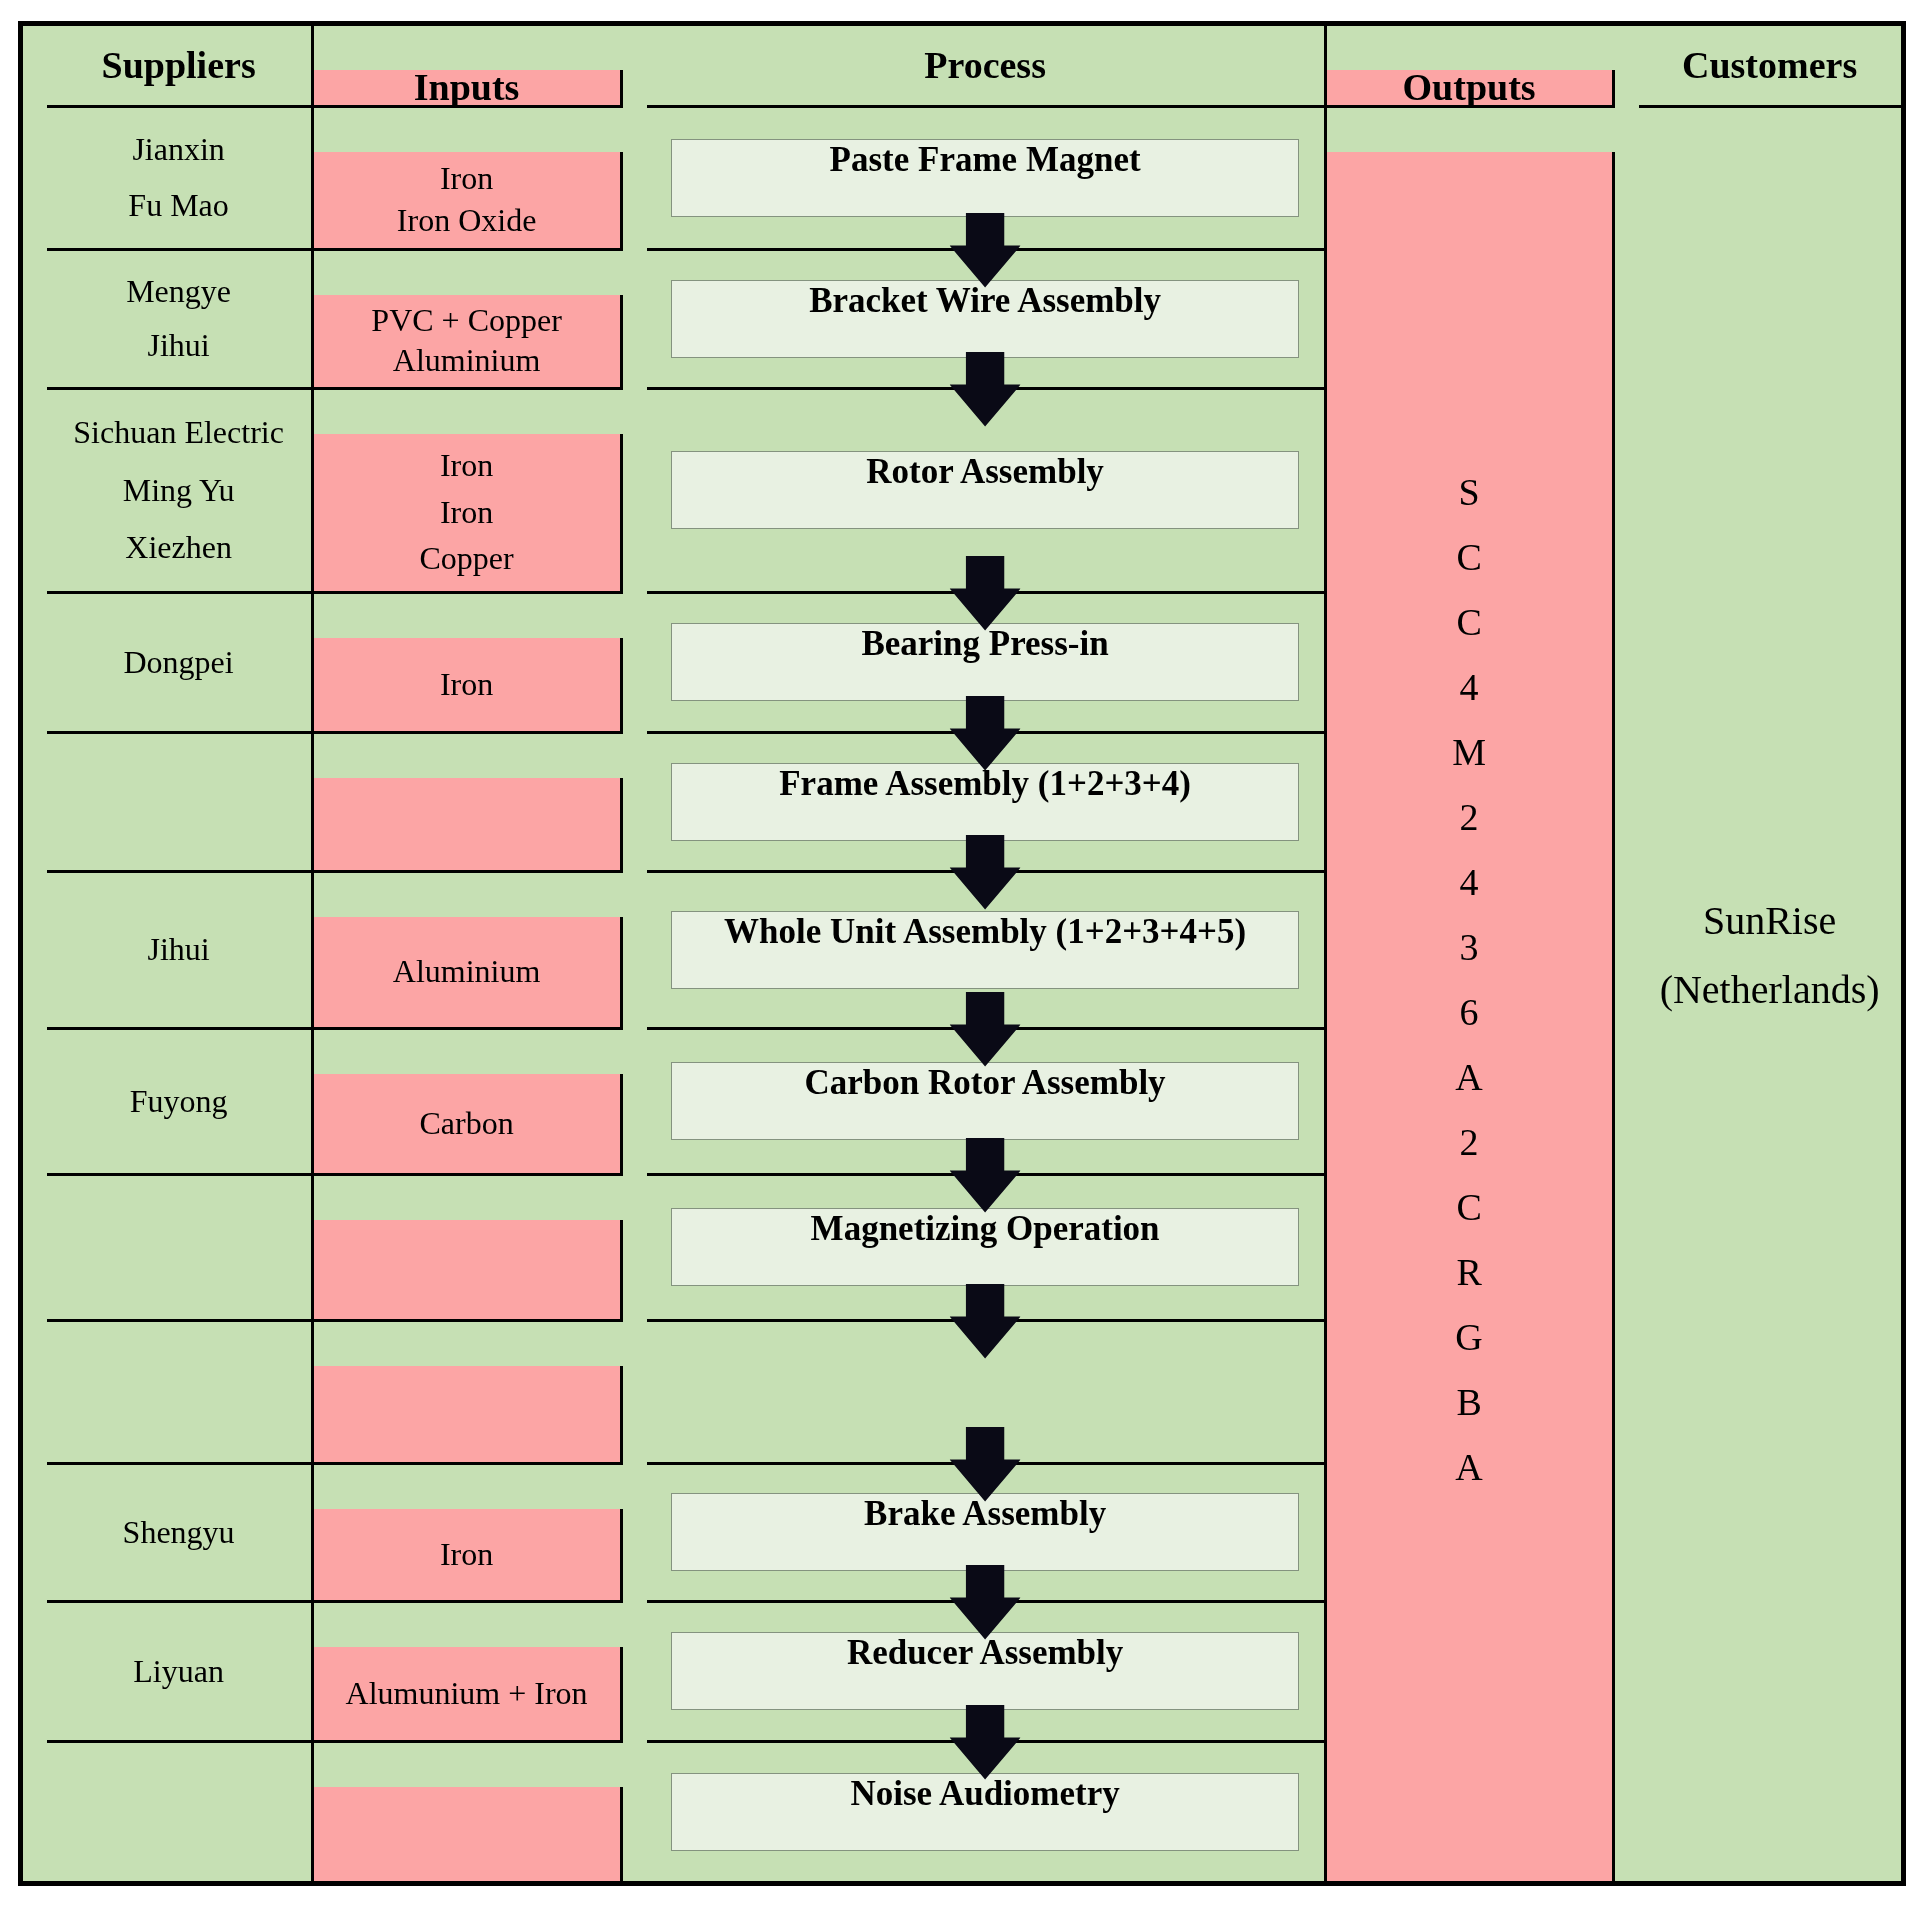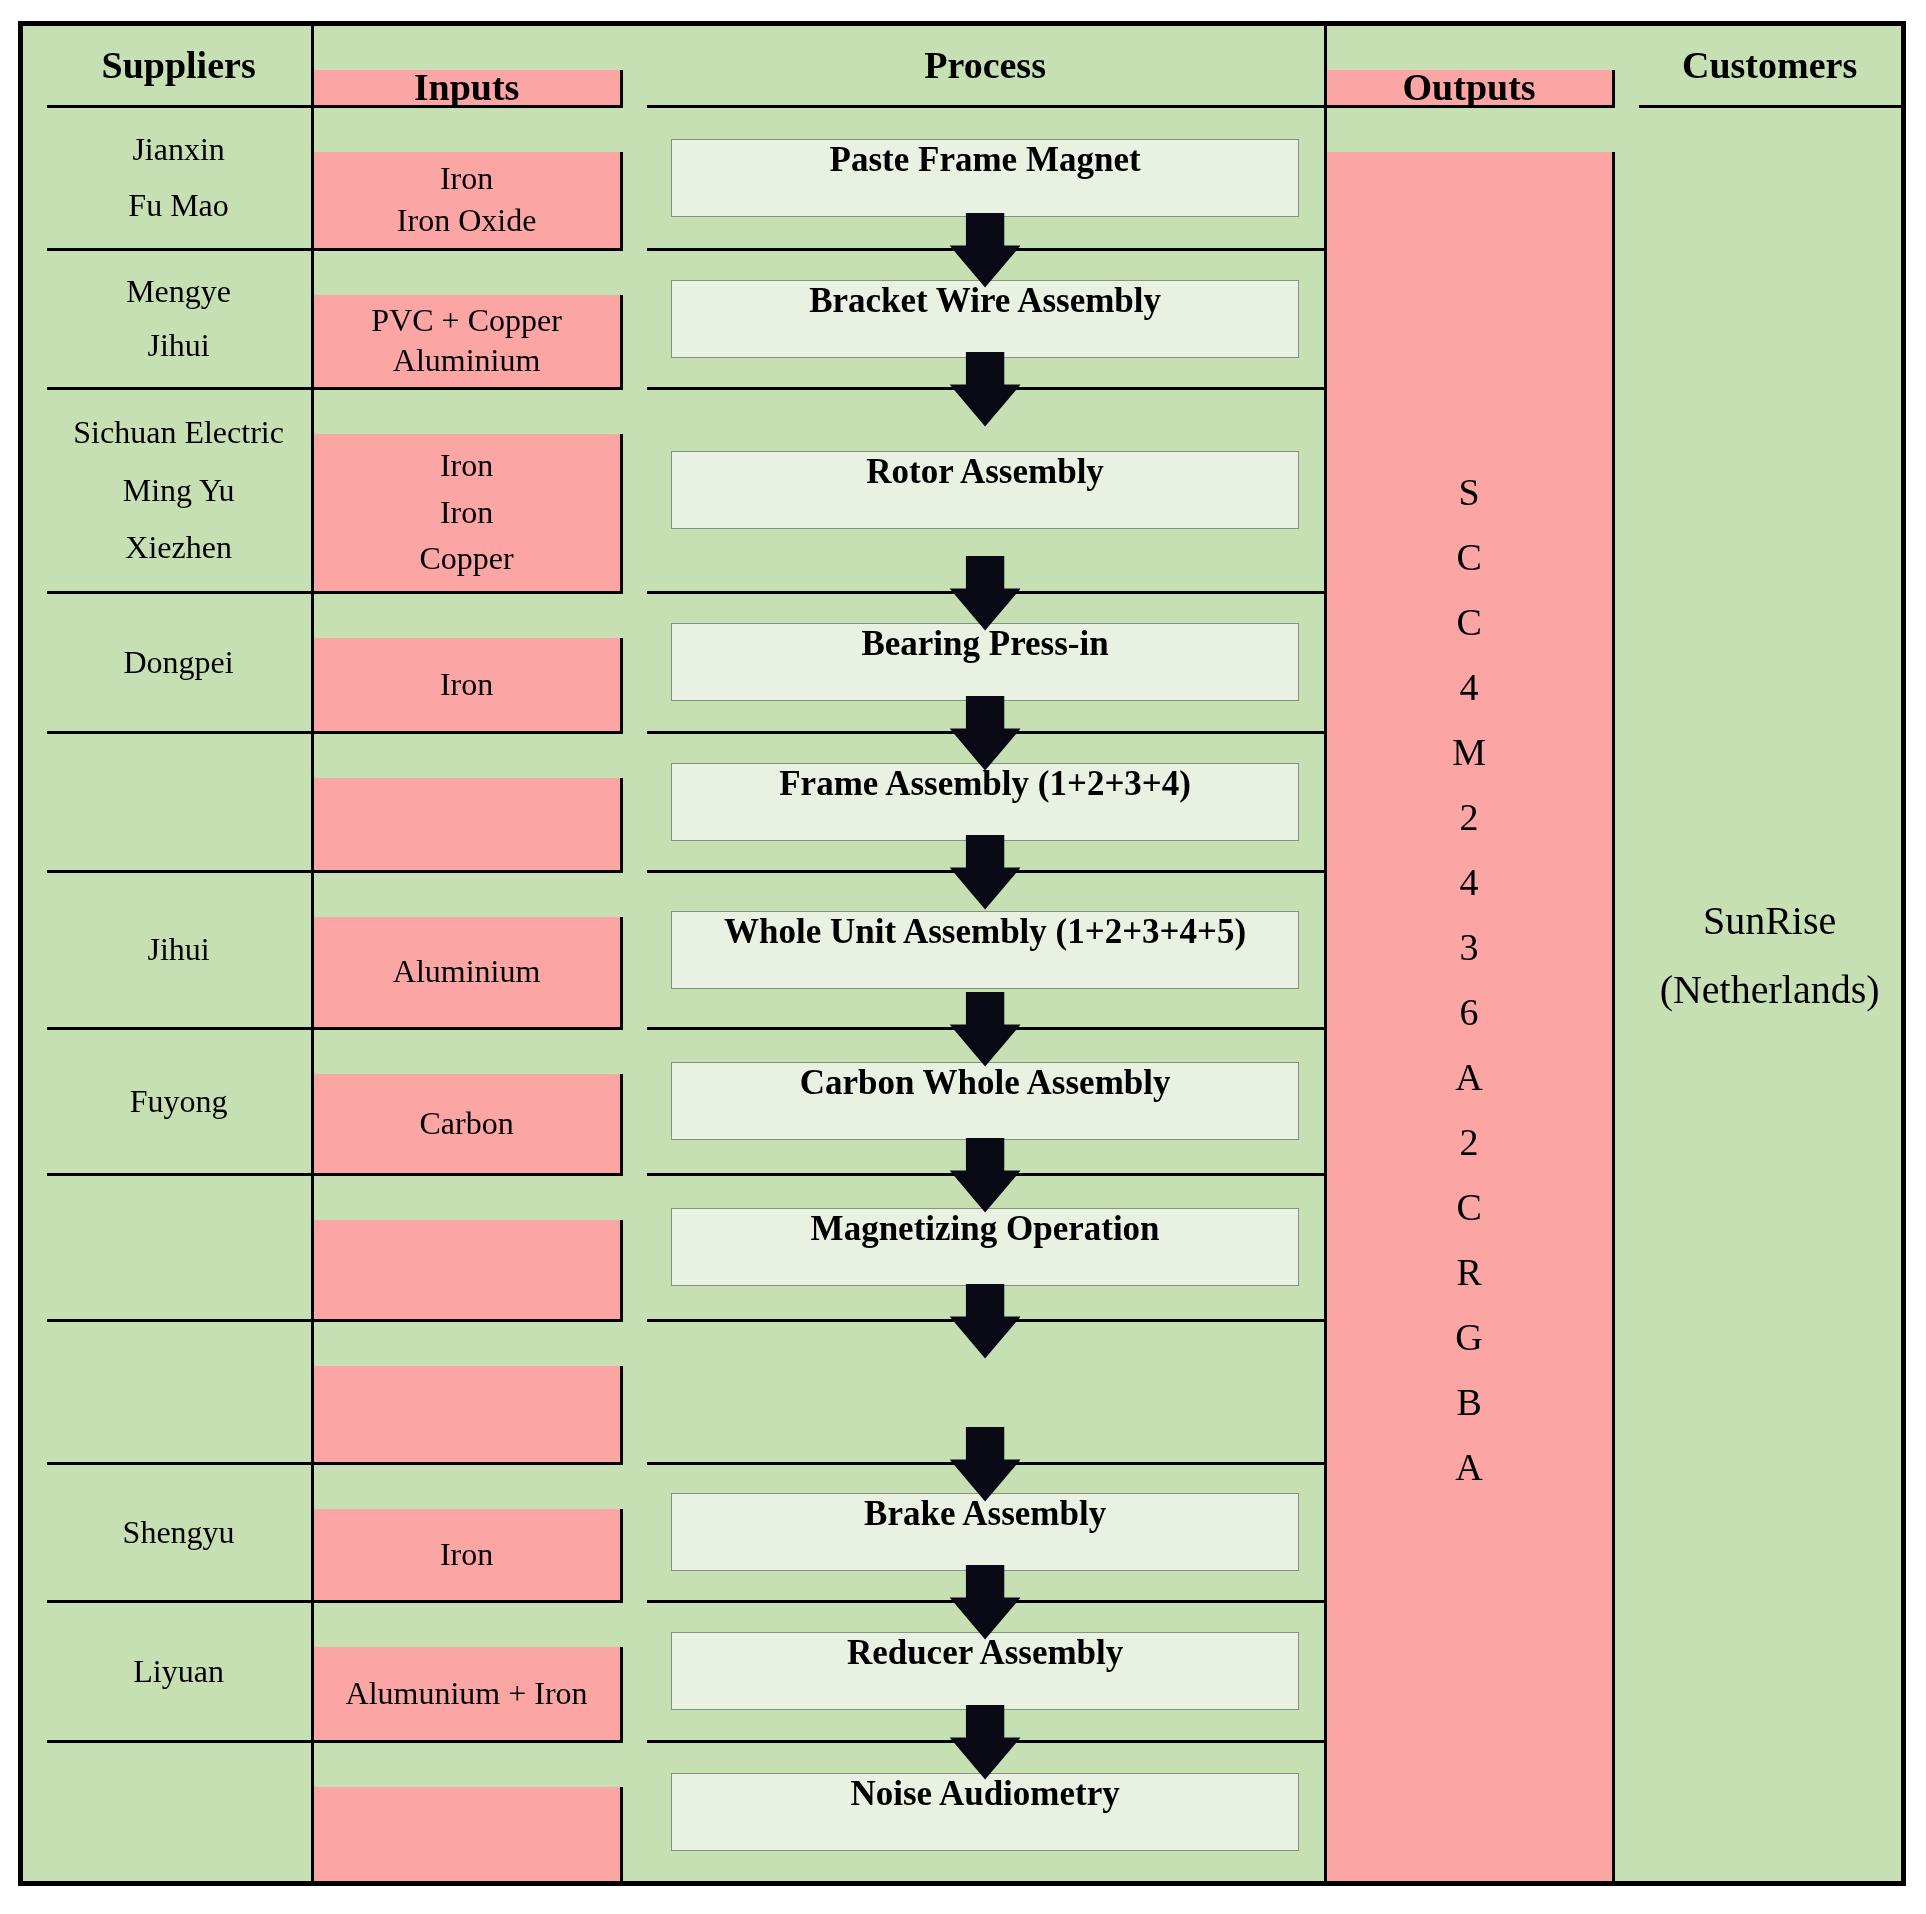--- a/index.html
+++ b/index.html
@@ -221,21 +221,21 @@
     </div>
 
     <div class="cell light body-text">
       <div class="line">Fuyong</div>
     </div>
     <div class="cell medium body-text">
       <div class="line">Carbon</div>
     </div>
     <div class="cell light process-cell">
       <div class="process-box">
-          <span>Carbon Whole Assembly</span>
+          <span>Carbon Rotor Assembly</span>
         </div>
       <div class="arrow-down"></div>
     </div>
 
     <div class="cell light body-text"></div>
     <div class="cell medium body-text"></div>
     <div class="cell light process-cell">
       <div class="process-box">
           <span>Magnetizing Operation</span>
         </div>

